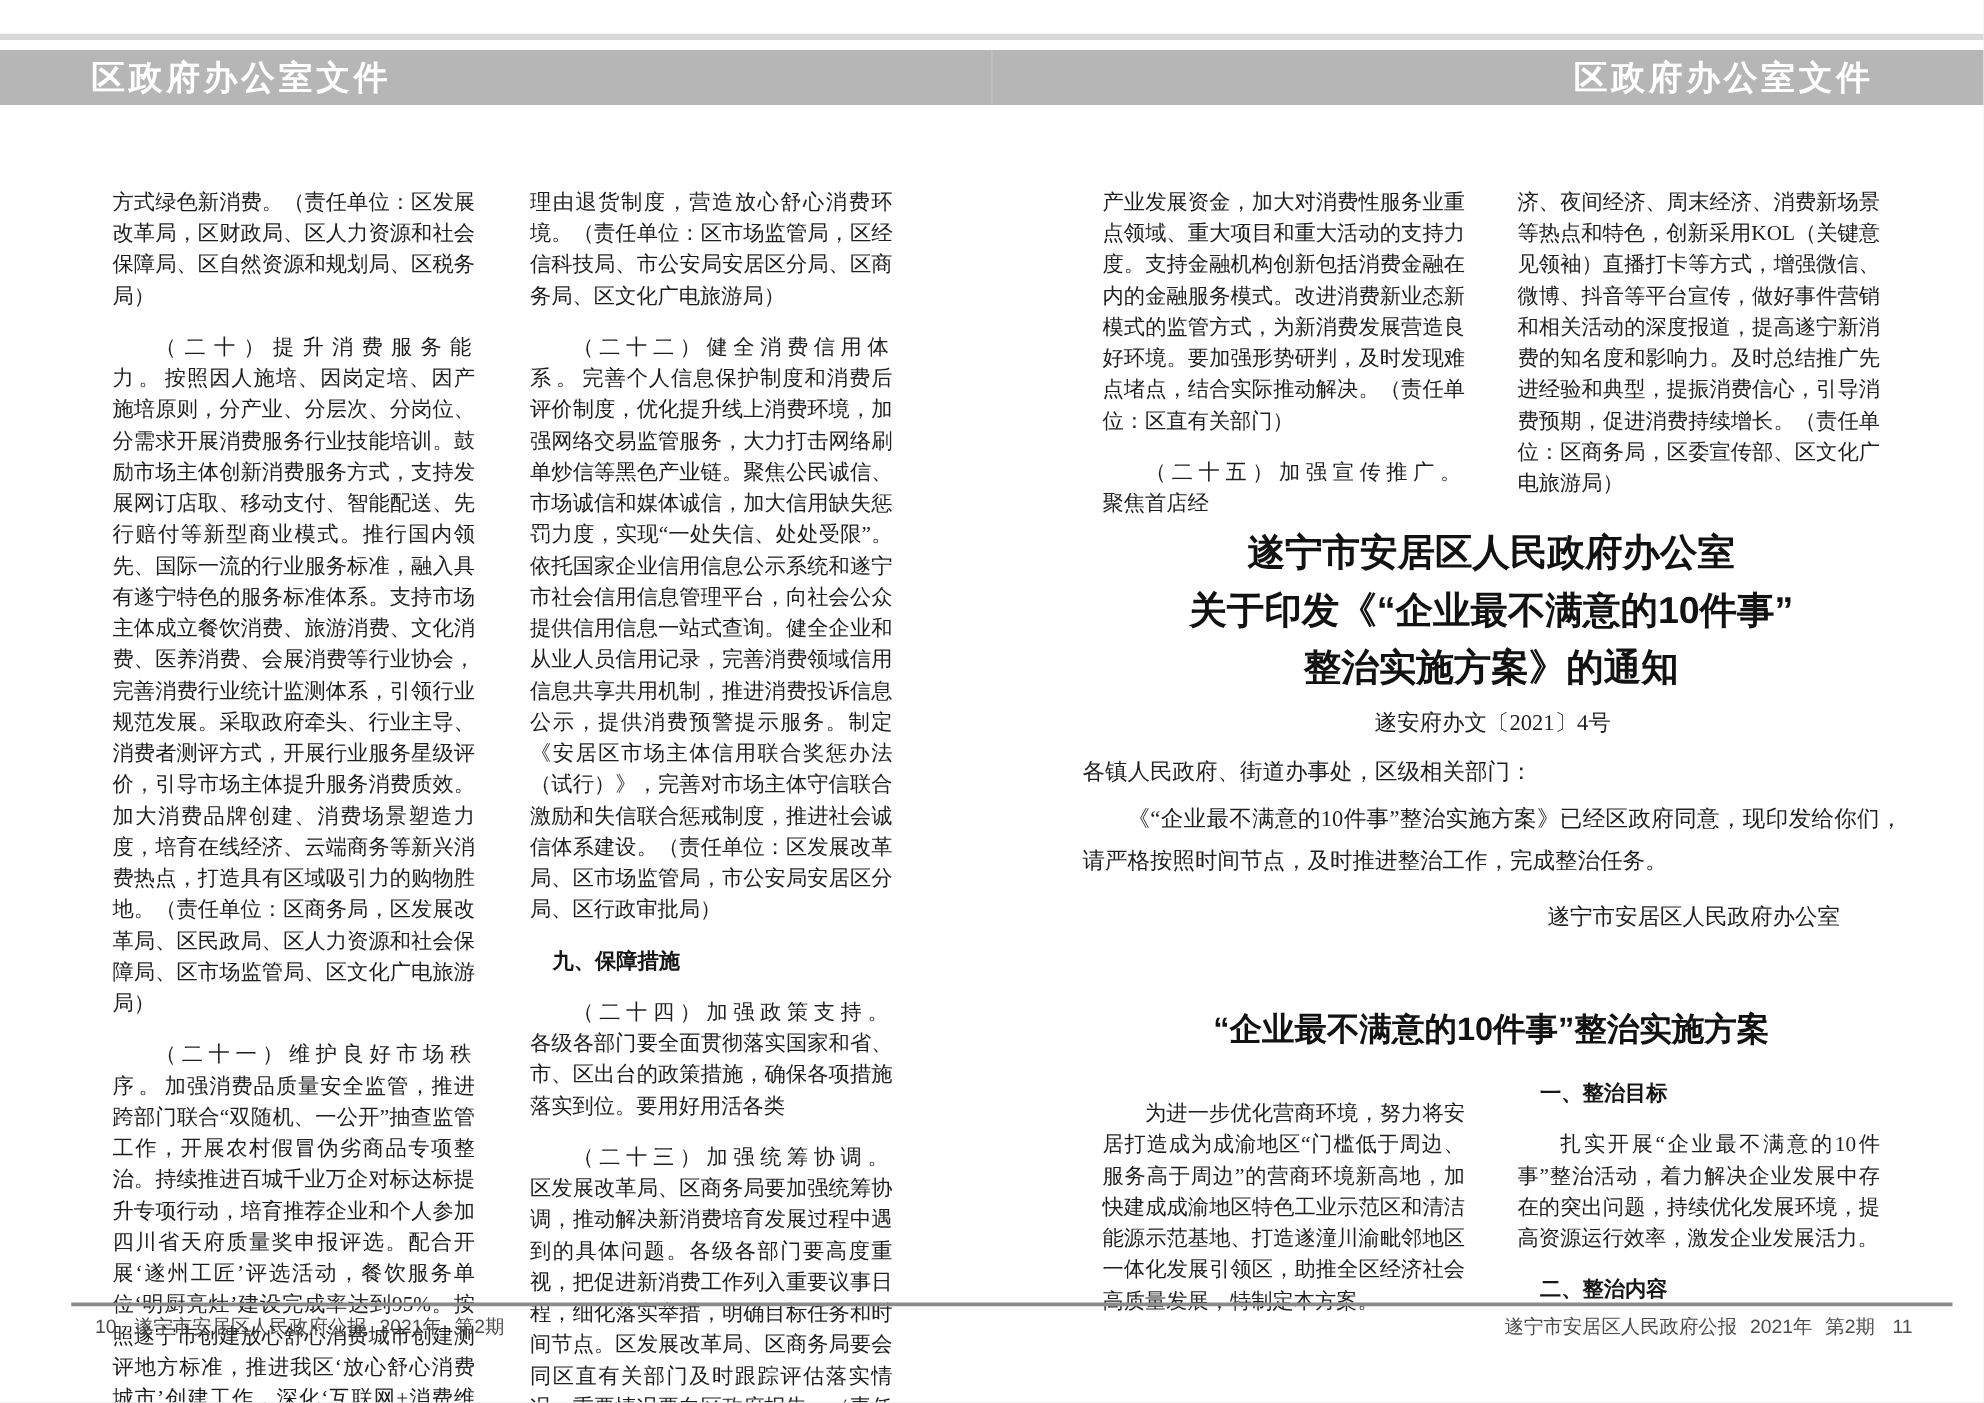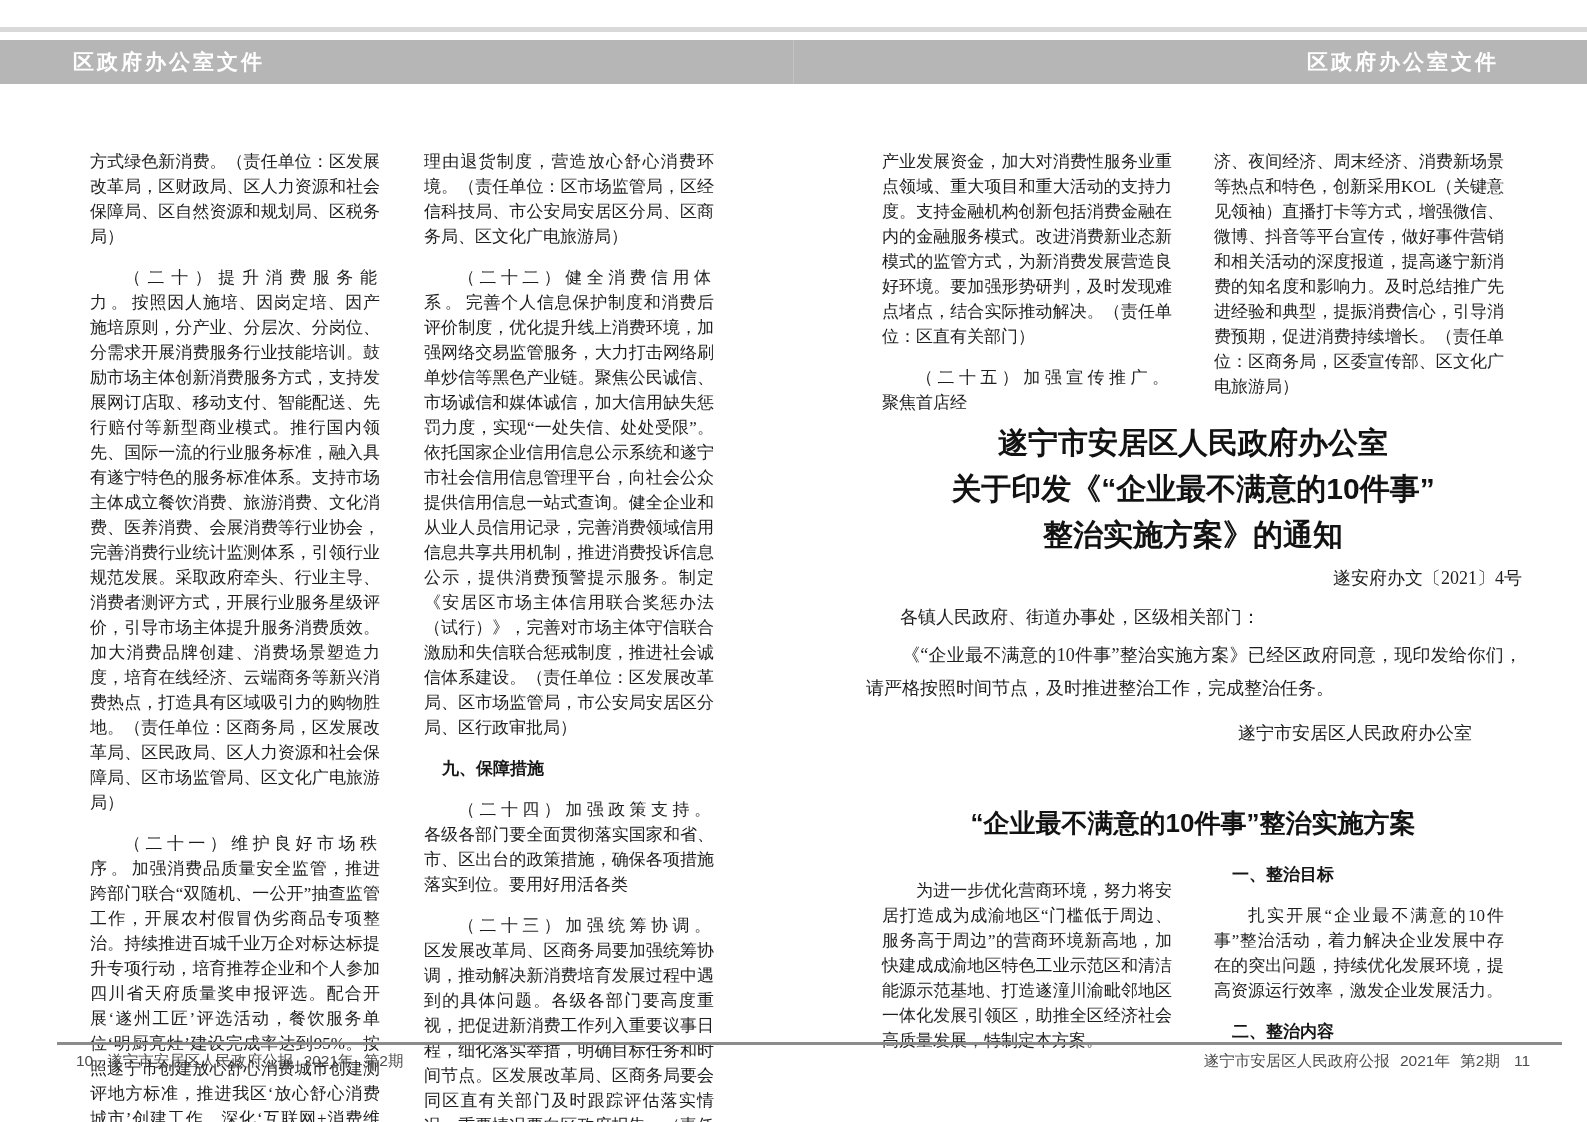--- a/index.html
+++ b/index.html
@@ -7,21 +7,21 @@
     position:relative; width:1587px; height:1122px; background:#ffffff;
     font-family:"Liberation Serif","DejaVu Serif",serif; color:#1e1e1e; overflow:hidden;
   }
   
   .top-strip { position:absolute; left:0; top:27px; width:1587px; height:5px; background:#d9d9d9; }
   .band { position:absolute; left:0; top:40px; width:1587px; height:44px; background:#b6b6b6; }
   .band-seam { position:absolute; left:793px; top:40px; width:1px; height:44px; background:#c3c3c3; }
   .band-label {
     position:absolute; top:40px; height:60px; line-height:44px; color:#ffffff;
     font-family:"Liberation Sans","DejaVu Sans",sans-serif; font-weight:bold;
-    font-size:21px; letter-spacing:3px;
+    font-size:27px; letter-spacing:3px;
   }
   .band-label.left { left:73px; }
   .band-label.right { right:88px; }
   
   .textcol { position:absolute; font-size:17px; line-height:25px; text-align:justify; }
   #l-col1 { left:74px;   top:133px; width:322px; }
   #l-col2 { left:408px;  top:133px; width:322px; }
   #r-col1 { left:866px;  top:133px; width:322px; }
   #r-col2 { left:1198px; top:133px; width:322px; }
   #p-col1 { left:866px;  top:862px; width:322px; }
@@ -32,22 +32,22 @@
     margin:0; text-indent:2em; text-align:justify;
     font-family:"Liberation Sans","DejaVu Sans",sans-serif; font-weight:bold; color:#161616;
   }
   .kai-head { letter-spacing:0.18em; }
   
   .notice-title {
     position:absolute; left:866px; top:420px; width:654px; text-align:center;
     font-family:"Liberation Sans","DejaVu Sans",sans-serif; font-weight:bold;
     font-size:30px; line-height:46px; color:#121212;
   }
-  .doc-number { position:absolute; left:866px; top:566px; width:656px; text-align:right; font-size:18px; }
-  .salutation { position:absolute; left:900px; top:605px; width:656px; font-size:18px; }
+  .doc-number { position:absolute; left:866px; top:566px; width:656px; text-align:center; font-size:18px; }
+  .salutation { position:absolute; left:866px; top:605px; width:656px; font-size:18px; }
   .notice-body {
     position:absolute; left:866px; top:639px; width:656px; font-size:18px;
     line-height:33px; text-indent:2em; text-align:justify;
   }
   .sign-block { position:absolute; right:115px; top:712px; text-align:center; font-size:18px; line-height:43px; }
   .plan-title {
     position:absolute; left:866px; top:806px; width:654px; text-align:center;
     font-family:"Liberation Sans","DejaVu Sans",sans-serif; font-weight:bold;
     font-size:26px; color:#121212;
   }

